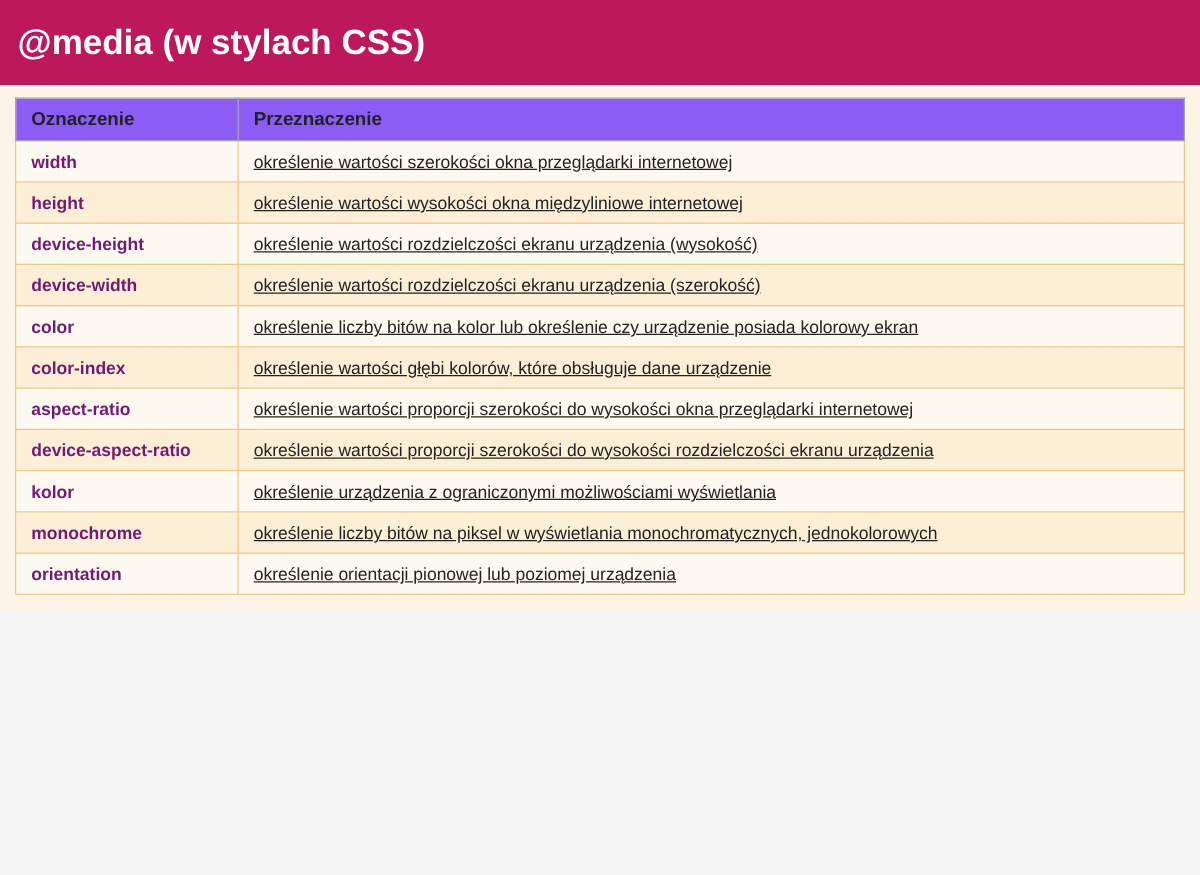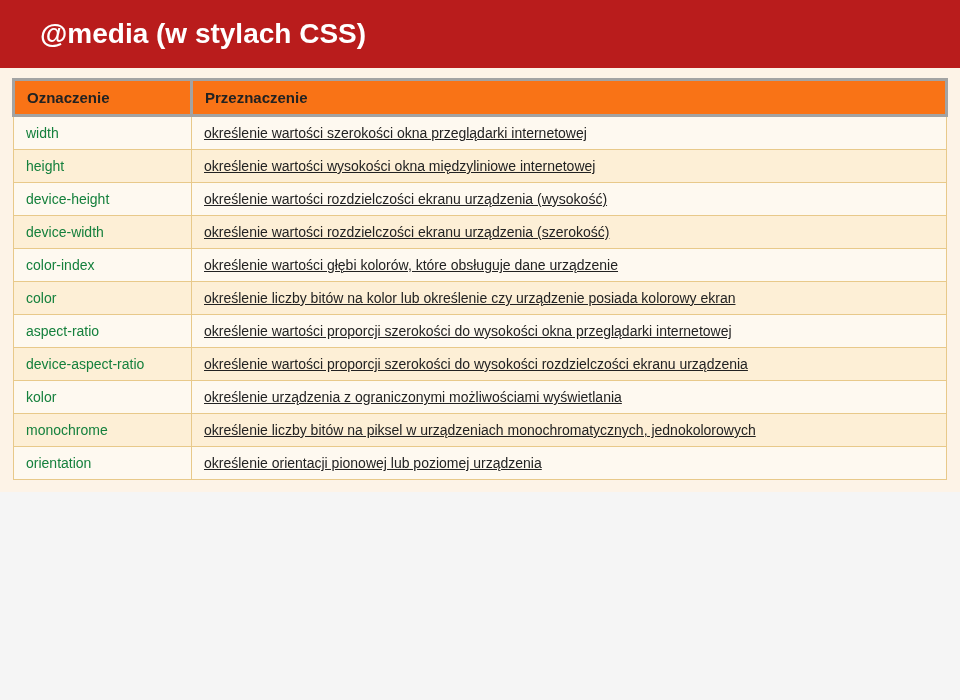--- a/index.html
+++ b/index.html
@@ -14,22 +14,22 @@
       width: 960px;
       min-height: 700px;
     }
 
     .page-container {
       width: 960px;
       background: #fff;
     }
 
     .header {
-      background: #b91c1c;
-      padding: 18px 40px;
+      background: #be185d;
+      padding: 18px 14px;
       margin-bottom: 0;
     }
 
     .header-title {
       color: #fff;
       font-size: 28px;
       font-weight: bold;
     }
 
     .table-container {
@@ -37,22 +37,22 @@
       background: #fdf3e7;
     }
 
     table {
       width: 100%;
       border-collapse: collapse;
       background: #fdf3e7;
     }
 
     thead tr th {
-      background: #f97316;
-      border: 3px solid #a3a3a3;
+      background: #8b5cf6;
+      border: 1px solid #a3a3a3;
       padding: 8px 12px;
       text-align: left;
       font-weight: bold;
       font-size: 15px;
       color: #222;
     }
 
     tbody tr td {
       border: 1px solid #e8c98a;
       padding: 8px 12px;
@@ -62,22 +62,22 @@
 
     tbody tr:nth-child(odd) td {
       background: #fef9f0;
     }
 
     tbody tr:nth-child(even) td {
       background: #fdefd6;
     }
 
     .term {
-      color: #15803d;
-      font-weight: normal;
+      color: #701a75;
+      font-weight: bold;
       white-space: nowrap;
       width: 178px;
       min-width: 130px;
     }
 
     .desc {
       color: #222;
       text-decoration: underline;
     }
   </style>
@@ -107,42 +107,42 @@
           </tr>
           <tr>
             <td class="term">device-height</td>
             <td class="desc">określenie wartości rozdzielczości ekranu urządzenia (wysokość)</td>
           </tr>
           <tr>
             <td class="term">device-width</td>
             <td class="desc">określenie wartości rozdzielczości ekranu urządzenia (szerokość)</td>
           </tr>
           <tr>
+            <td class="term">color</td>
+            <td class="desc">określenie liczby bitów na kolor lub określenie czy urządzenie posiada kolorowy ekran</td>
+          </tr>
+          <tr>
             <td class="term">color-index</td>
             <td class="desc">określenie wartości głębi kolorów, które obsługuje dane urządzenie</td>
-          </tr>
-          <tr>
-            <td class="term">color</td>
-            <td class="desc">określenie liczby bitów na kolor lub określenie czy urządzenie posiada kolorowy ekran</td>
           </tr>
           <tr>
             <td class="term">aspect-ratio</td>
             <td class="desc">określenie wartości proporcji szerokości do wysokości okna przeglądarki internetowej</td>
           </tr>
           <tr>
             <td class="term">device-aspect-ratio</td>
             <td class="desc">określenie wartości proporcji szerokości do wysokości rozdzielczości ekranu urządzenia</td>
           </tr>
           <tr>
             <td class="term">kolor</td>
             <td class="desc">określenie urządzenia z ograniczonymi możliwościami wyświetlania</td>
           </tr>
           <tr>
             <td class="term">monochrome</td>
-            <td class="desc">określenie liczby bitów na piksel w urządzeniach monochromatycznych, jednokolorowych</td>
+            <td class="desc">określenie liczby bitów na piksel w wyświetlania monochromatycznych, jednokolorowych</td>
           </tr>
           <tr>
             <td class="term">orientation</td>
             <td class="desc">określenie orientacji pionowej lub poziomej urządzenia</td>
           </tr>
         </tbody>
     </table>
   </div>
 </div>
 

